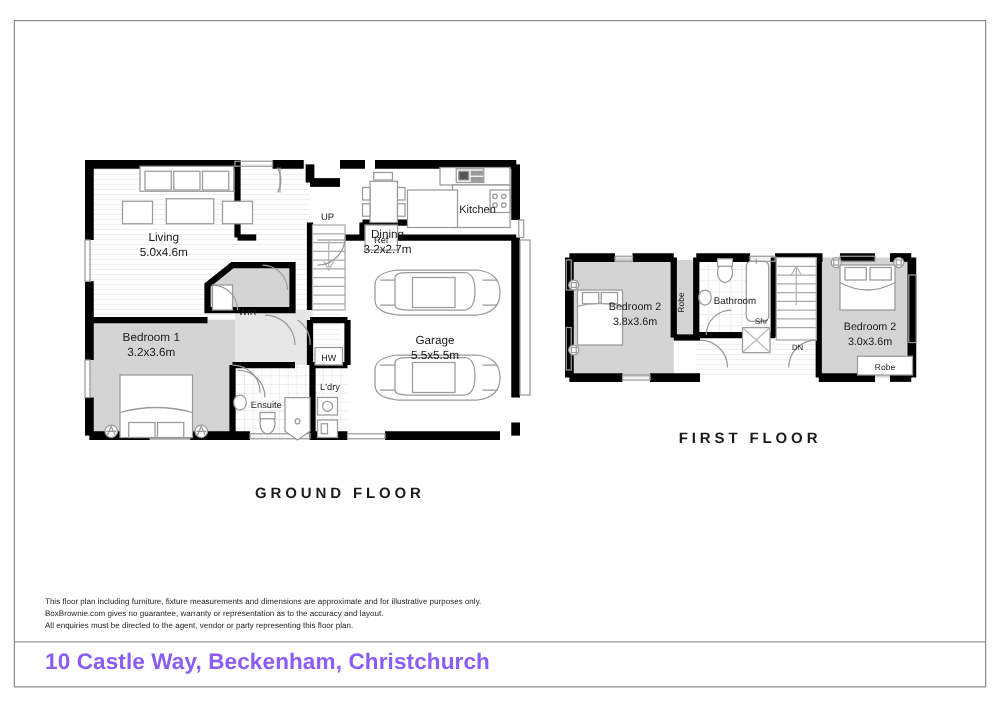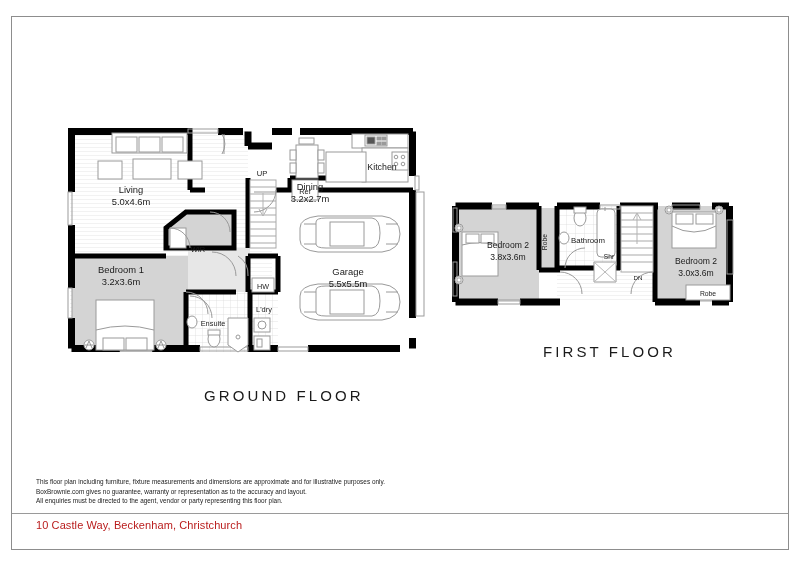--- a/index.html
+++ b/index.html
@@ -54,32 +54,32 @@
     left: 12px;
     top: 513px;
     width: 776px;
     height: 1px;
     background: #9a9a9a;
   }
   .address {
     position: absolute;
     left: 36px;
     top: 519px;
-    font-size: 11px;
-    font-weight: normal;
-    color: #b91c1c;
+    font-size: 18px;
+    font-weight: bold;
+    color: #8b5cf6;
     letter-spacing: 0.1px;
     white-space: nowrap;
   }
   .floor-caption {
     position: absolute;
-    font-size: 15px;
+    font-size: 12px;
     letter-spacing: 3.1px;
     color: #1a1a1a;
-    font-weight: normal;
+    font-weight: bold;
     white-space: nowrap;
     text-align: center;
   }
   #ground-caption { left: 204px; top: 387px; }
   #first-caption  { left: 543px; top: 343px; }
 </style>
 </head>
 <body>
 
 <div id="page">

